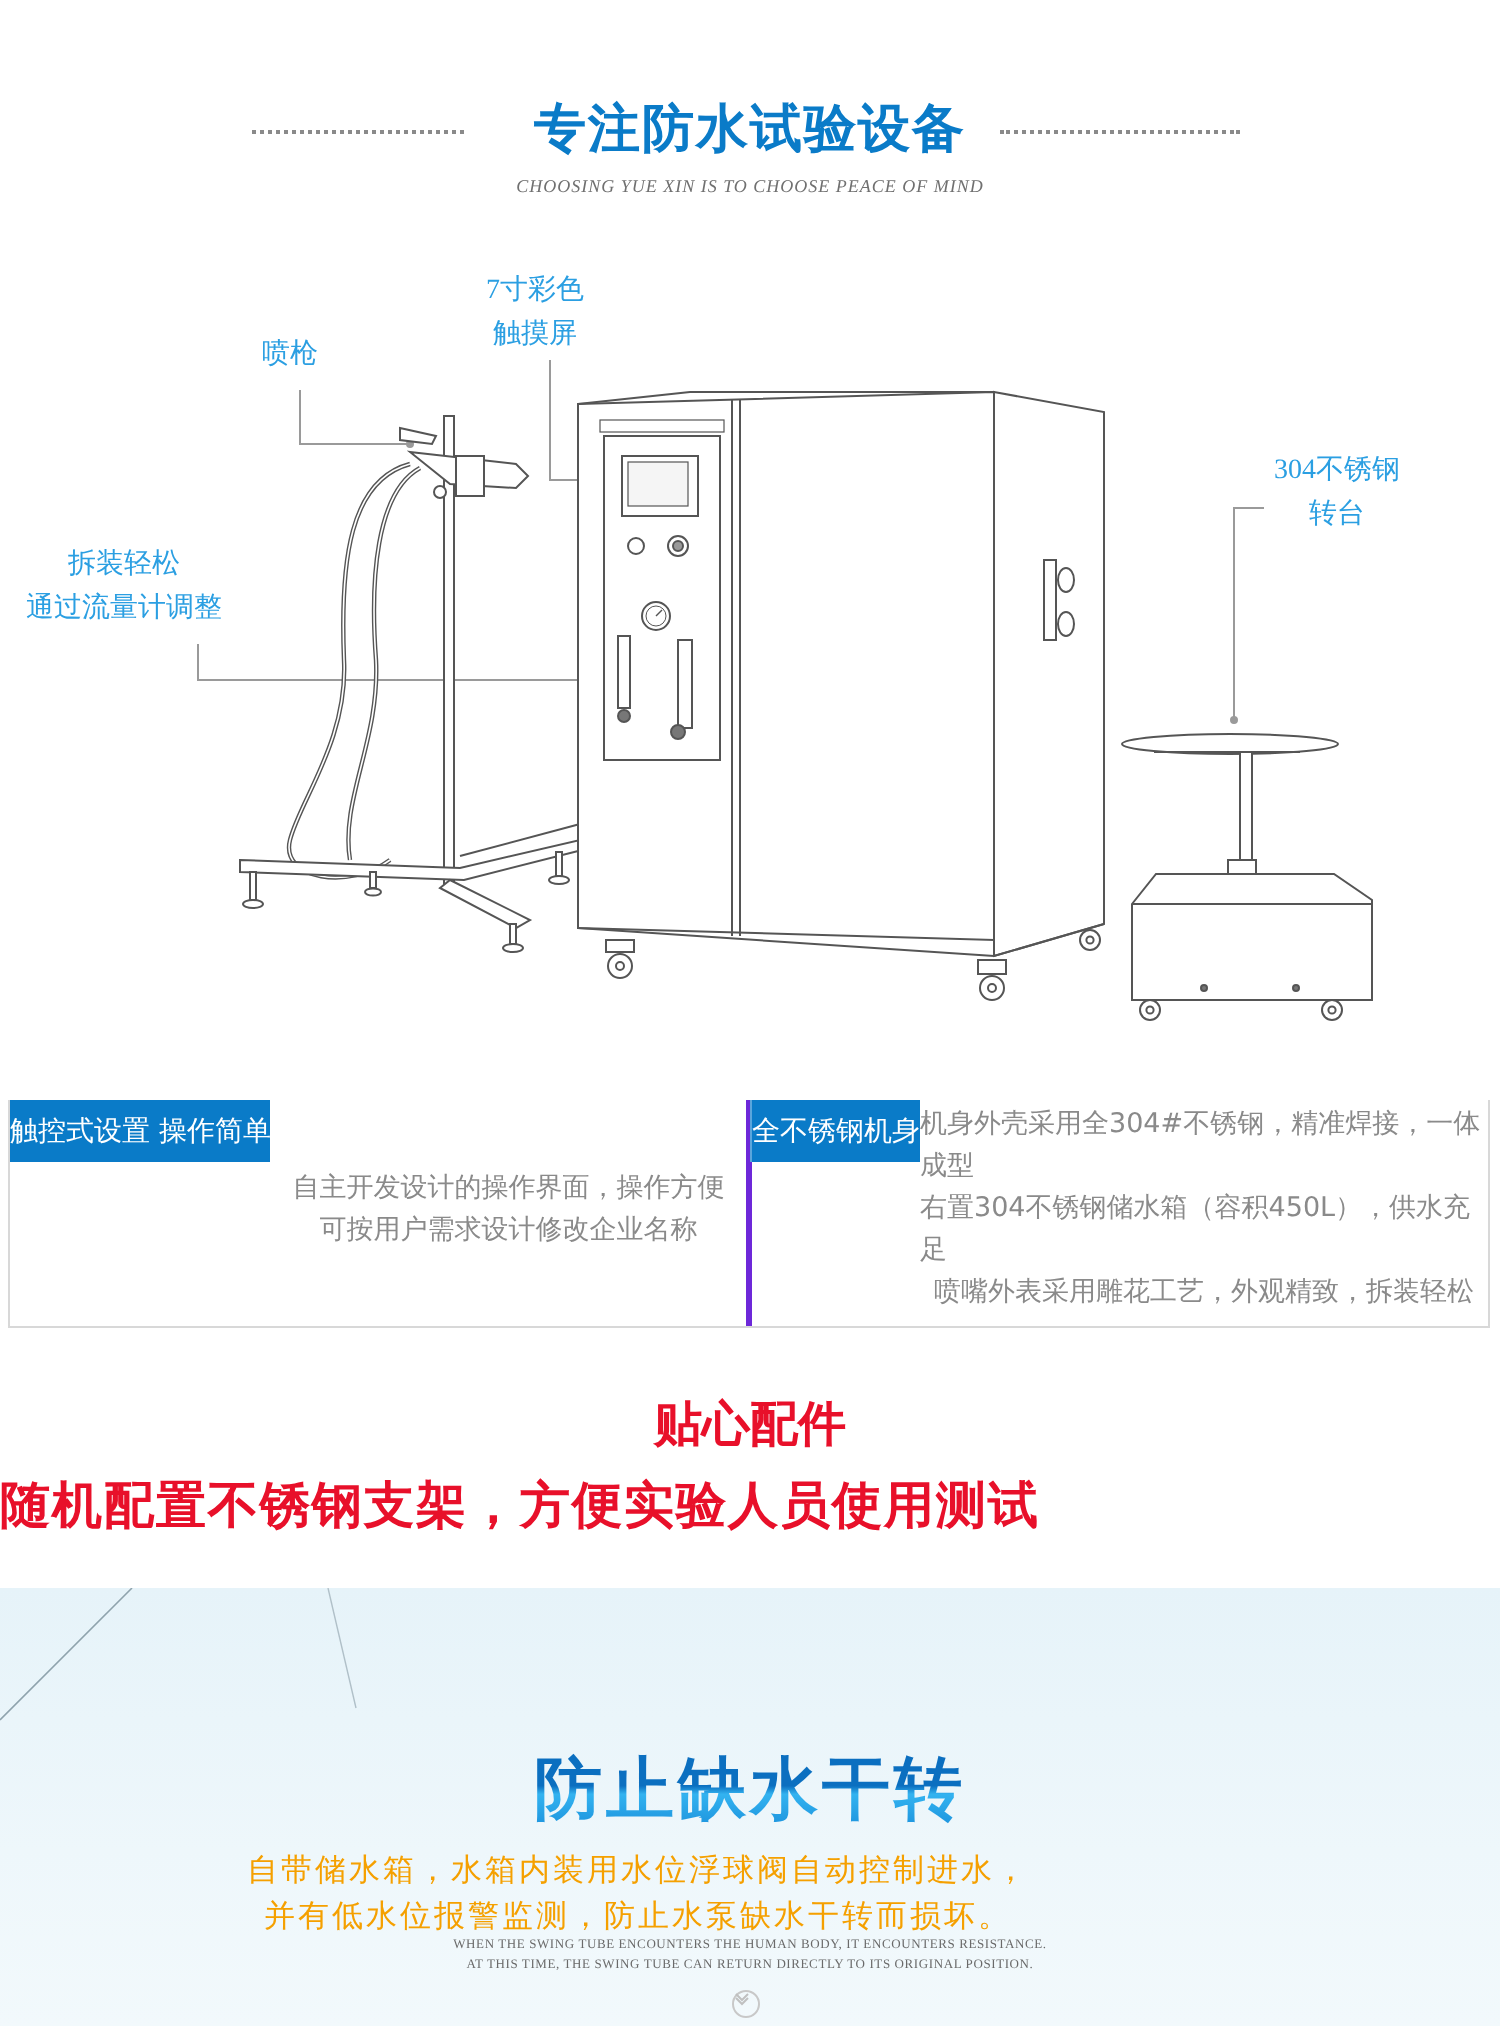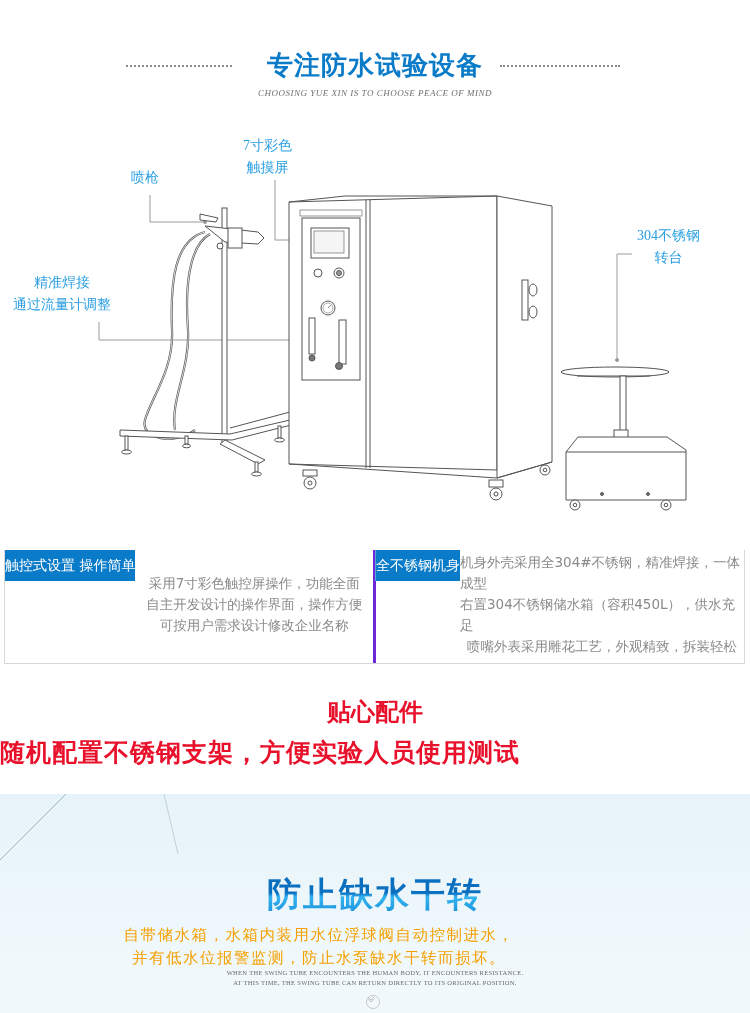--- a/index.html
+++ b/index.html
@@ -62,21 +62,21 @@
       position: absolute; left: 0; top: 794px; width: 750px; height: 219px;
       background: linear-gradient(180deg, #e6f3f9 0%, #eef7fb 60%, #f2f9fc 100%);
       overflow: hidden;
     }
     .bottom svg { position: absolute; left: 0; top: 0; }
     .b-title {
       position: absolute; left: 0; top: 80px; width: 750px; text-align: center;
       font-size: 34px; font-weight: bold; letter-spacing: 2px; line-height: 42px;
       color: #0d86d6;
       background: linear-gradient(180deg, #0b6fc0 0%, #0b6fc0 45%, #33b3f0 55%, #1a8fdb 100%);
-      -webkit-background-clip: text; background-clip: text; font-family: Liberation Serif, serif; -webkit-text-fill-color: transparent;
+      -webkit-background-clip: text; background-clip: text; -webkit-text-fill-color: transparent;
     }
     .b-desc {
       position: absolute; left: 0; top: 130px; width: 638px; text-align: center;
       color: #f5a000; font-size: 15.5px; line-height: 23px; letter-spacing: 1.5px;
     }
     .b-en {
       position: absolute; left: 0; top: 174px; width: 750px; text-align: center;
       color: #6a6a6a; font-family: "Liberation Serif", "DejaVu Serif", serif; font-size: 6.5px;
       line-height: 10px; letter-spacing: 0.3px;
     }
@@ -212,34 +212,33 @@
   </svg>
 
   <div class="callout" style="left:131px; top:57px;text-align:center;">
     <span>喷枪</span>
   </div>
   <div class="callout" style="left:243px; top:25px;">
     <div>7寸彩色</div>
     <div>触摸屏</div>
   </div>
   <div class="callout" style="left:13px; top:162px;">
-    <div>精准焊接</div>
+    <div>拆装轻松</div>
     <div>通过流量计调整</div>
   </div>
   <div class="callout" style="left:637px; top:115px;">
     <div>304不锈钢</div>
     <div>转台</div>
   </div>
 </section>
 
 <section class="feat">
   <div class="feat-col">
     <div class="feat-head">触控式设置 操作简单</div>
     <div class="feat-body">
-      <div>采用7寸彩色触控屏操作，功能全面</div>
       <div>自主开发设计的操作界面，操作方便</div>
       <div>可按用户需求设计修改企业名称</div>
     </div>
   </div>
   <div class="feat-col">
     <div class="feat-head">全不锈钢机身</div>
     <div class="feat-body">
       <div>机身外壳采用全304#不锈钢，精准焊接，一体成型</div>
       <div>右置304不锈钢储水箱（容积450L），供水充足</div>
       <div>喷嘴外表采用雕花工艺，外观精致，拆装轻松</div>

